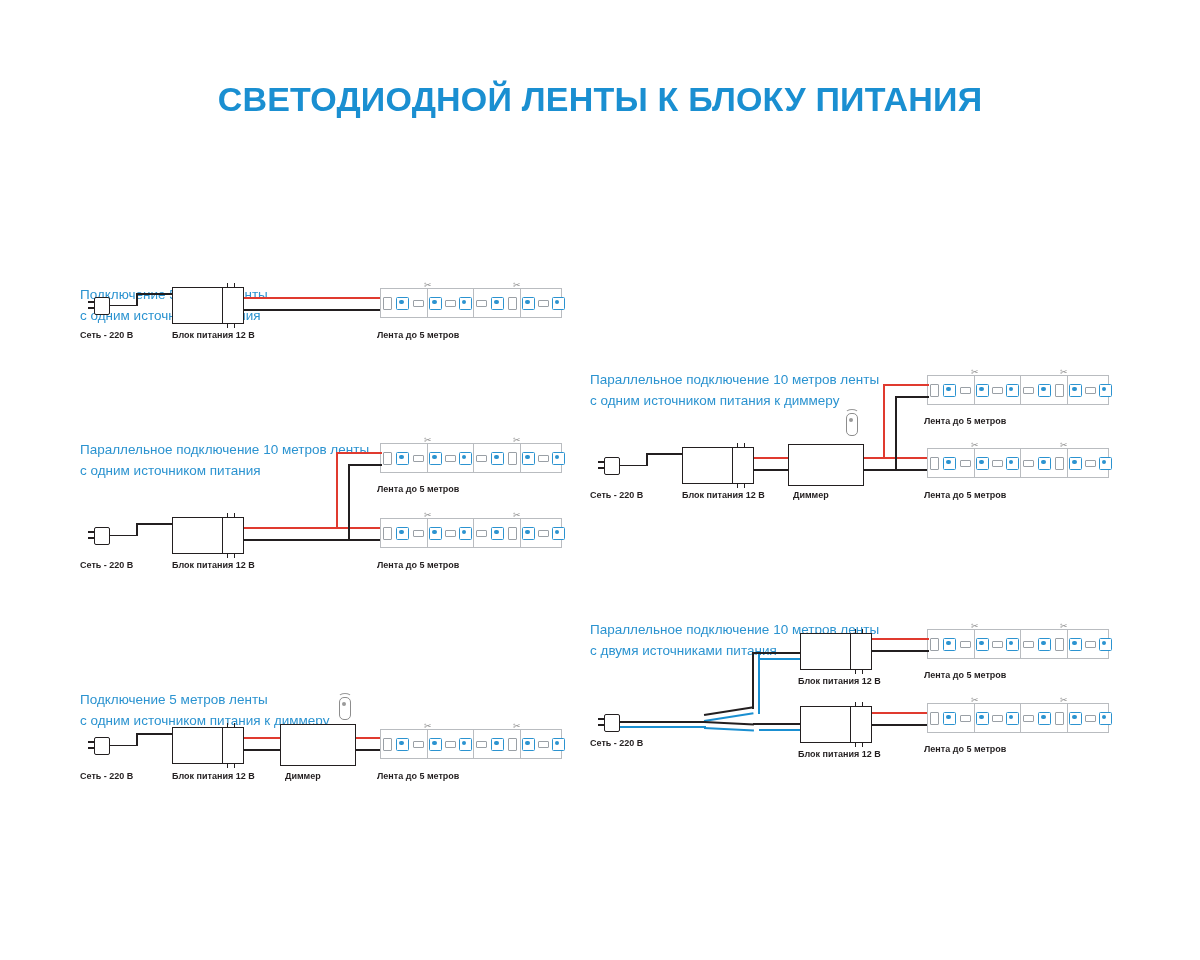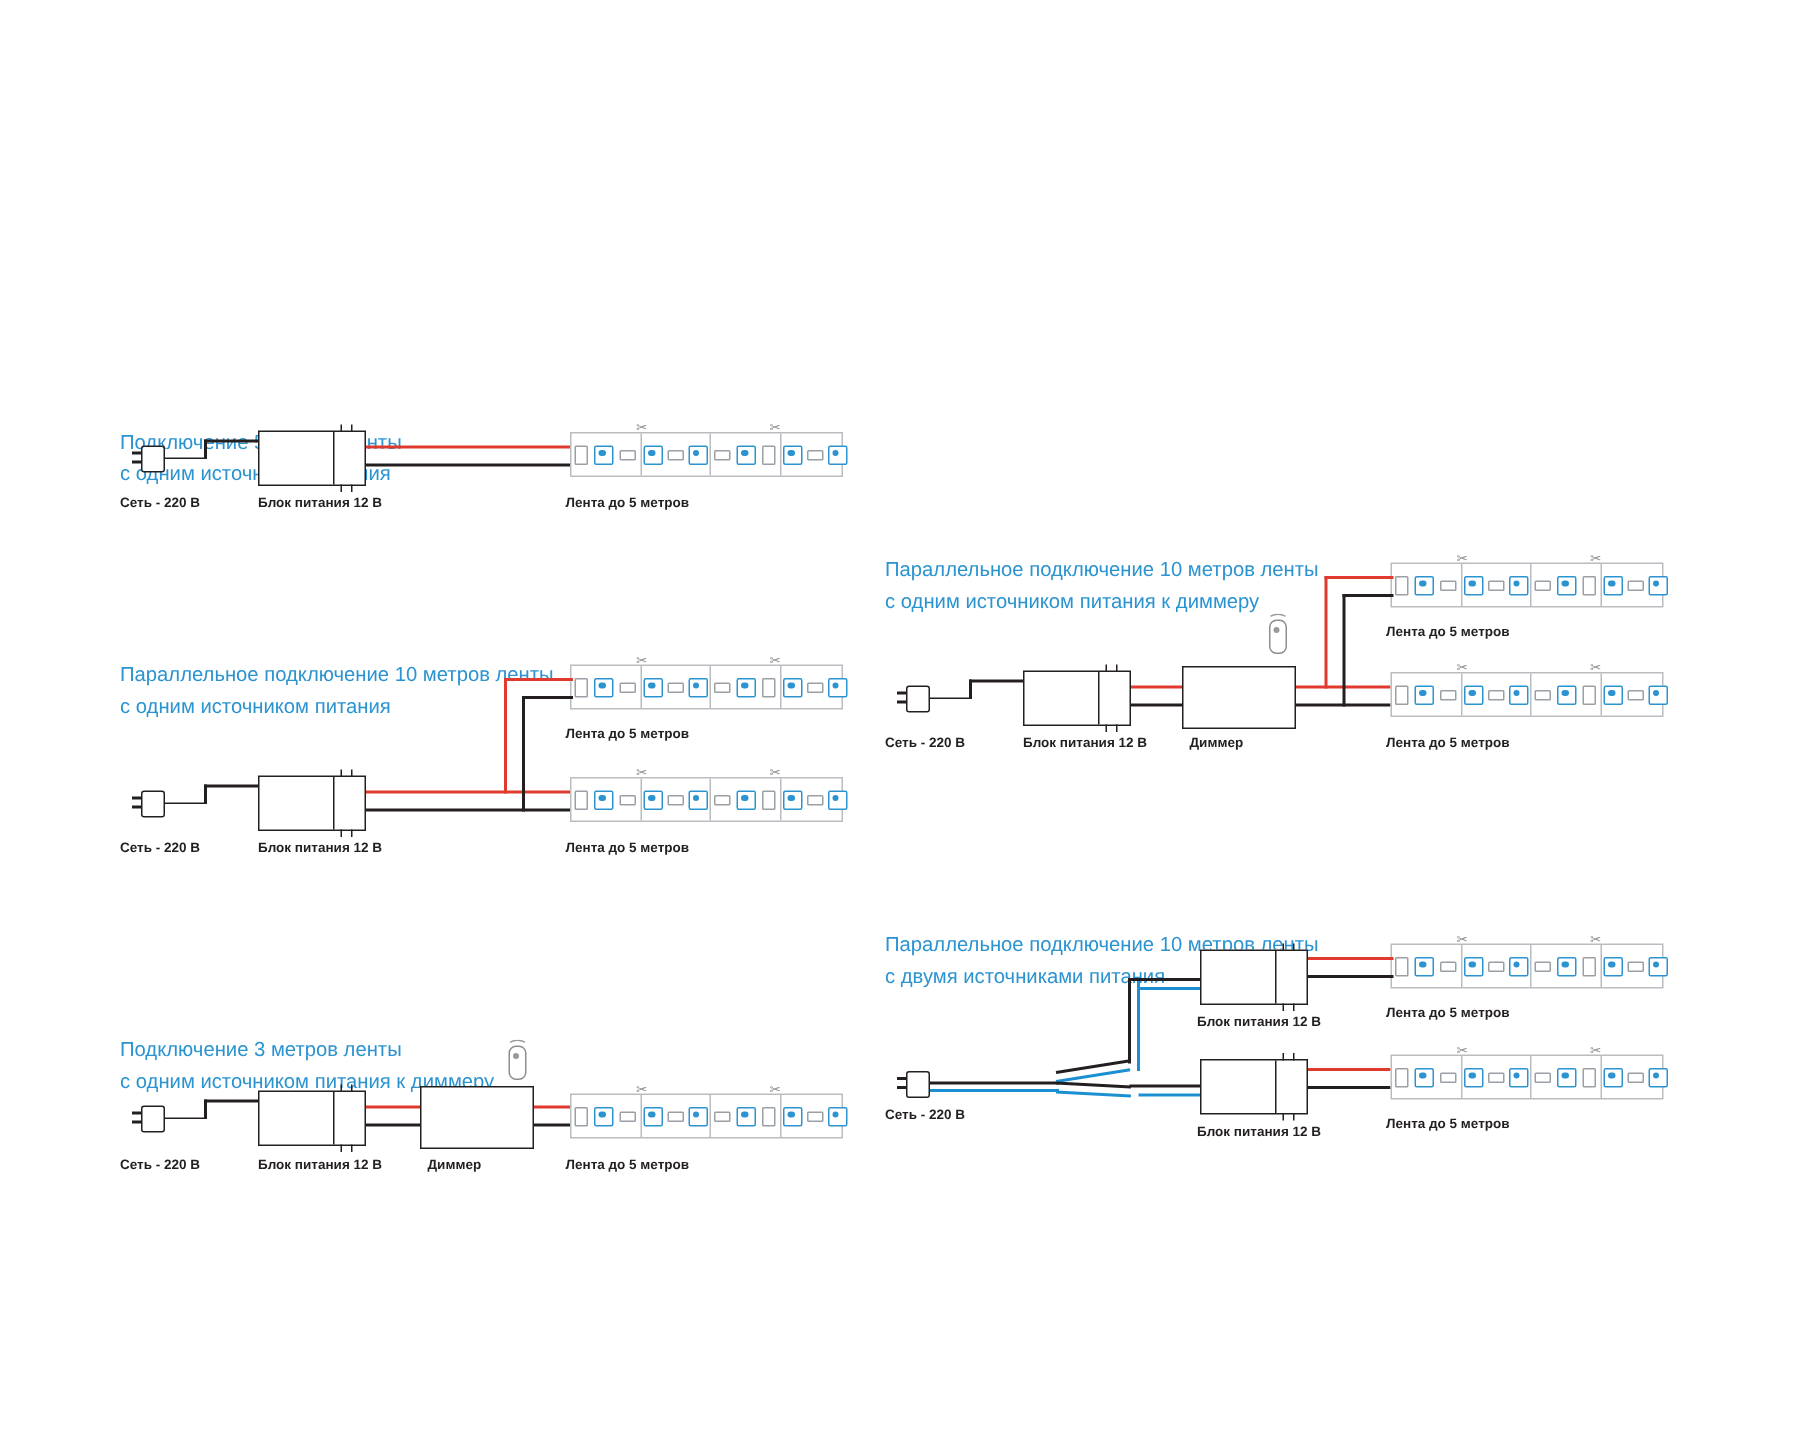--- a/index.html
+++ b/index.html
@@ -119,20 +119,21 @@
     width:7px;height:11px;border:1.2px solid #9aa0a6;background:#fff;border-radius:1px;
   }
   .cutmark{
     position:absolute;top:-9px;font-size:9px;color:#8d8d8d;line-height:1;
   }
 </style>
 </head>
 <body>
 
 <div class="title">
+  <span class="l2">СВЕТОДИОДНОЙ ЛЕНТЫ К БЛОКУ ПИТАНИЯ</span>
 </div>
 
 <div class="diagram" style="left:80px;top:285px;width:500px;height:120px;">
 
   <div class="plug" style="left:8px;top:10px;">
     <div class="pin p1"></div>
     <div class="pin p2"></div>
     <div class="body"></div>
   </div>
 
@@ -332,21 +333,21 @@
     </div>
   </div>
   <div class="cutmark" style="left:344px;top:32px;">✂</div>
   <div class="cutmark" style="left:433px;top:32px;">✂</div>
 
   <div class="lbl" style="left:0px;top:81px;">Сеть - 220 В</div>
   <div class="lbl" style="left:92px;top:81px;">Блок питания 12 В</div>
   <div class="lbl" style="left:205px;top:81px;">Диммер</div>
   <div class="lbl" style="left:297px;top:81px;">Лента до 5 метров</div>
 
-  <div class="cap" style="left:14px;top:105px;width:460px;">Подключение 3 метров ленты
+  <div class="cap" style="left:14px;top:105px;width:460px;">Подключение 5 метров ленты
 с одним источником питания к диммеру</div>
 </div>
 
 <div class="diagram" style="left:590px;top:370px;width:540px;height:200px;">
 
   <div class="strip" style="left:337px;top:5px;width:182px;">
     <div class="seg" style="width:45.5px;">
       <span class="pad"></span>
       <span class="led"></span>
       <span class="res"></span>

